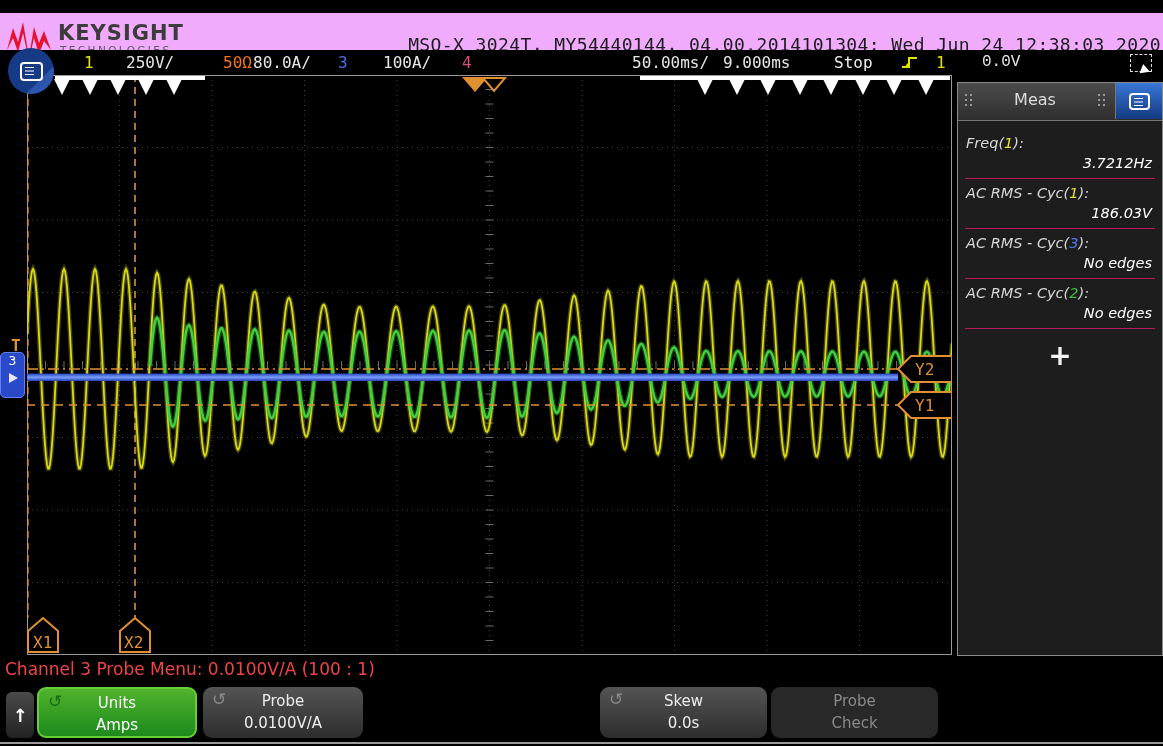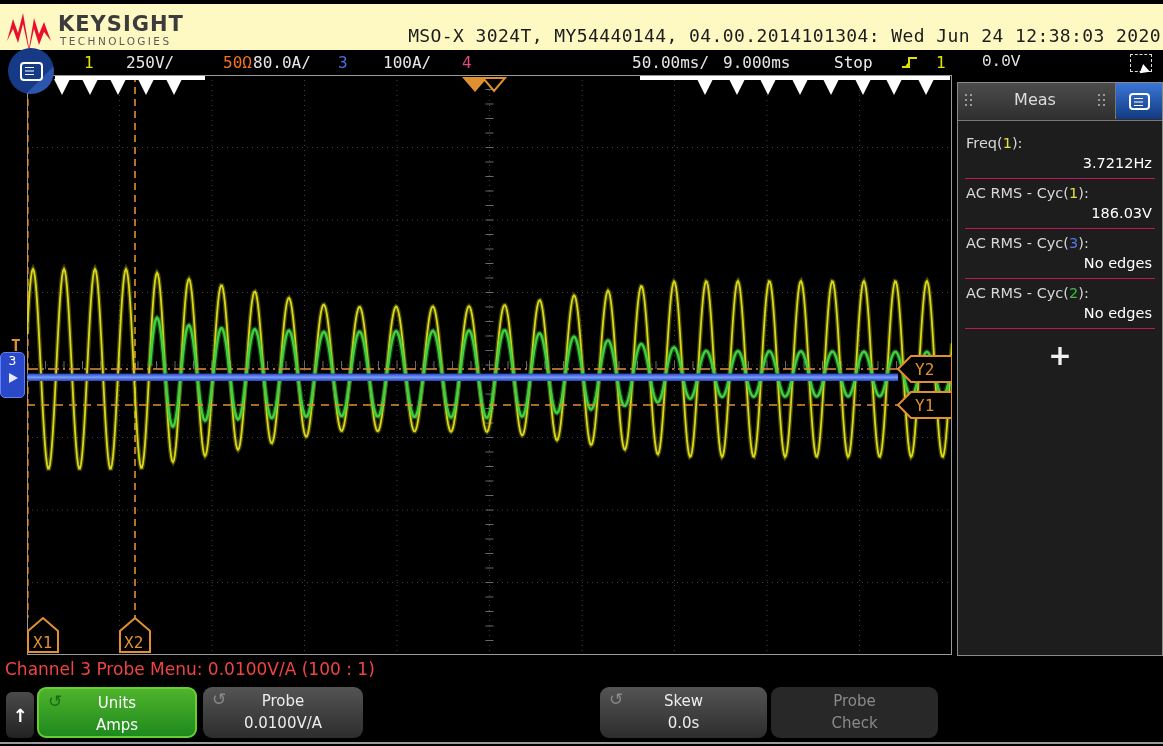--- a/index.html
+++ b/index.html
@@ -1,20 +1,20 @@
 <!DOCTYPE html>
 <html><head>
 <meta charset="utf-8">
 <style>
   html,body{margin:0;padding:0;background:#555;}
   .screen{position:relative;width:1163px;height:746px;background:#000;overflow:hidden;
           font-family:"DejaVu Sans",sans-serif;}
 
   
-  .top-header{position:absolute;left:0;top:4px;width:1163px;height:60px;background:#fef9c3;}
+  .top-header{position:absolute;left:0;top:13px;width:1163px;height:60px;background:#f0abfc;}
   .logo-mark{position:absolute;left:6px;top:5px;width:46px;height:42px;}
   .brand-top{position:absolute;left:58px;top:8px;font-size:21px;font-weight:bold;color:#3c3c3c;letter-spacing:1px;}
   .brand-bottom{position:absolute;left:60px;top:31px;font-size:10.5px;color:#5a5a5a;letter-spacing:2.4px;}
   .header-info{position:absolute;right:2px;top:21px;font-family:"DejaVu Sans Mono",monospace;
                font-size:18px;letter-spacing:0.4px;color:#1c1c1c;white-space:nowrap;}
 
   
   .status-bar{position:absolute;left:0;top:50px;width:1163px;height:25px;background:#000;
               font-family:"DejaVu Sans Mono",monospace;font-size:16px;line-height:25px;}
   .status-bar span{position:absolute;white-space:nowrap;}
@@ -60,21 +60,21 @@
                border-bottom:1px solid #777;}
   .meas-title{position:absolute;left:0;right:50px;top:7px;text-align:center;color:#dcdcdc;font-size:16px;}
   .grip{position:absolute;top:11px;width:8px;height:12px;}
   .grip i{position:absolute;left:0;top:0;width:2px;height:2px;background:#9a9a9a;
           box-shadow:5px 0 #9a9a9a,0 5px #9a9a9a,5px 5px #9a9a9a,0 10px #9a9a9a,5px 10px #9a9a9a;}
   .grip-left{left:7px;}
   .grip-right{right:56px;}
   .meas-menu-btn{position:absolute;right:0px;top:0px;width:46px;height:36px;
                  background:linear-gradient(#3a77d8,#123a80);border-left:1px solid #777;
                  display:flex;align-items:center;justify-content:center;}
-  .meas-body{padding:13px 7px 0 7px;}
+  .meas-body{padding:13px 7px 0 7px;font-style:italic;}
   .meas-label{color:#d8d8d8;font-size:14.5px;padding:1px 0 2px 1px;}
   .meas-value{color:#ffffff;font-size:14.5px;text-align:right;padding:2px 3px 7px 0;
               border-bottom:1px solid #be185d;margin-bottom:5px;}
   .meas-add{margin-top:10px;text-align:center;color:#f0f0f0;font-size:28px;font-weight:bold;cursor:pointer;}
 
   
   .menu-title{position:absolute;left:5px;top:659px;color:#ef4444;font-size:17px;}
   .back-btn{position:absolute;left:6px;top:692px;width:28px;height:46px;border-radius:6px;
             background:linear-gradient(#4a4a4a,#222);color:#fff;font-size:18px;font-weight:bold;
             display:flex;align-items:center;justify-content:center;}

